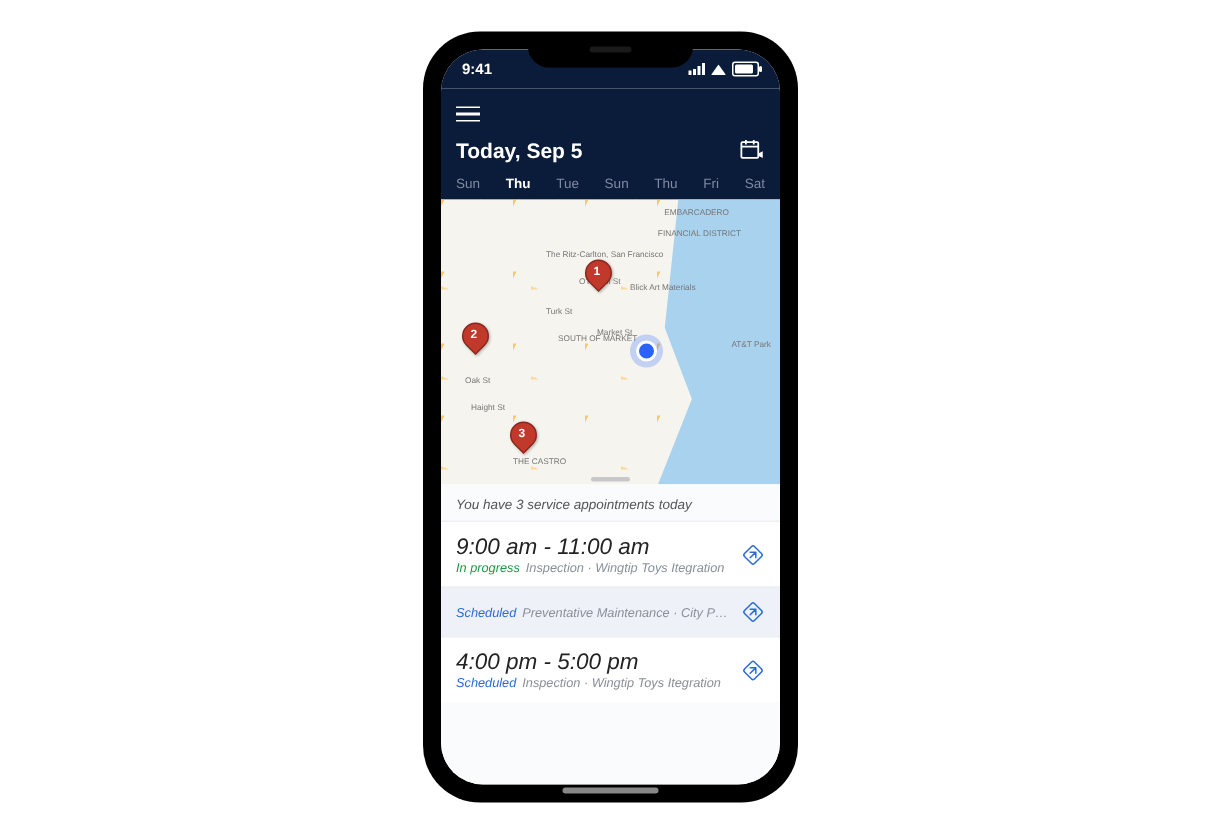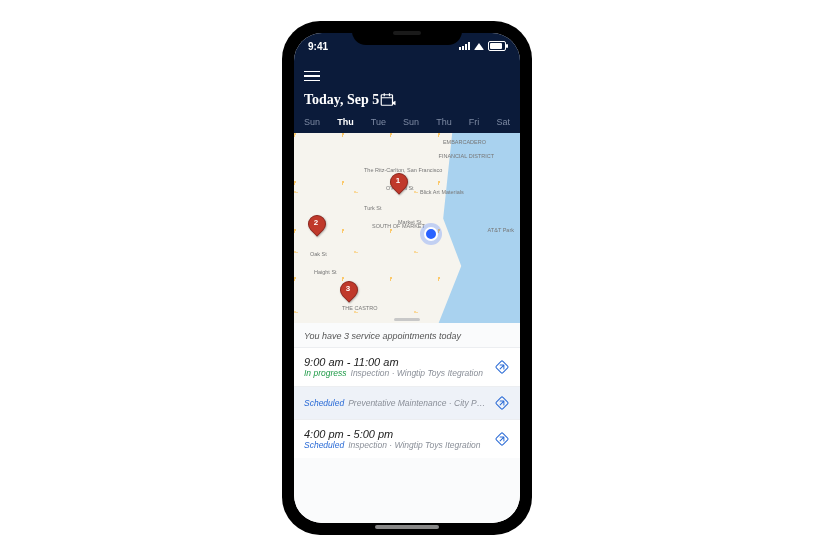--- a/index.html
+++ b/index.html
@@ -102,21 +102,21 @@
   .battery-fill{ position:absolute; top:1px;left:1px;bottom:1px;width:12px;background:#fff;border-radius:1px;}
   
   .app-header {
     background: #0b1b3a;
     color: #fff;
     padding: 6px 10px 0 10px;
   }
   .hdr-row1 { display:flex; align-items:center; height:22px; }
   .hamburger { width:16px; display:flex; flex-direction:column; gap:3px; cursor:pointer; }
   .hamburger span { height:1.5px; background:#fff; display:block; }
-  .hdr-row2 { display:flex; align-items:center; justify-content:flex-start; margin-top:4px;font-family:Liberation Serif, serif; }
+  .hdr-row2 { display:flex; align-items:center; justify-content:space-between; margin-top:4px; }
   .title { font-size: 14px; font-weight:600; }
   .cal-icon { width:18px; height:18px; color:#fff; }
   .cal-icon svg{width:100%;height:100%;}
   .day-tabs {
     display:flex; justify-content:space-between;
     margin-top:8px; padding-bottom:6px;
     font-size:9px; color:#7d8aa3;
   }
   .day-tabs .day { cursor:pointer;text-align:right; }
   .day-tabs .active { color:#fff; font-weight:700; }
@@ -170,21 +170,21 @@
   .list-area { flex:1; background:#fafbfc; overflow:auto;font-style:italic; }
   .summary { font-size:9px;color:#555;padding:8px 10px 6px; }
   .appt {
     display:flex;align-items:center;gap:6px;
     padding:8px 10px;
     border-top:1px solid #eceef1;
     background:#fff;
   }
   .appt.sel { background:#eef2f8; }
   .appt-main{flex:1;min-width:0;}
-  .appt-time{font-size:11px;color:#222;}
+  .appt-time{font-size:15px;color:#222;}
   .appt-sub{font-size:8.5px;color:#8a8f98;white-space:nowrap;overflow:hidden;text-overflow:ellipsis;}
   .status-chip{font-size:8.5px;margin-right:4px;}
   .status-inprogress{color:#1d9a46;}
   .status-scheduled{color:#2a6bd6;}
   .nav-icon{width:16px;height:16px;flex:0 0 16px;}
   .nav-icon svg{width:100%;height:100%;}
 
 </style>
 </head>
 <body>

